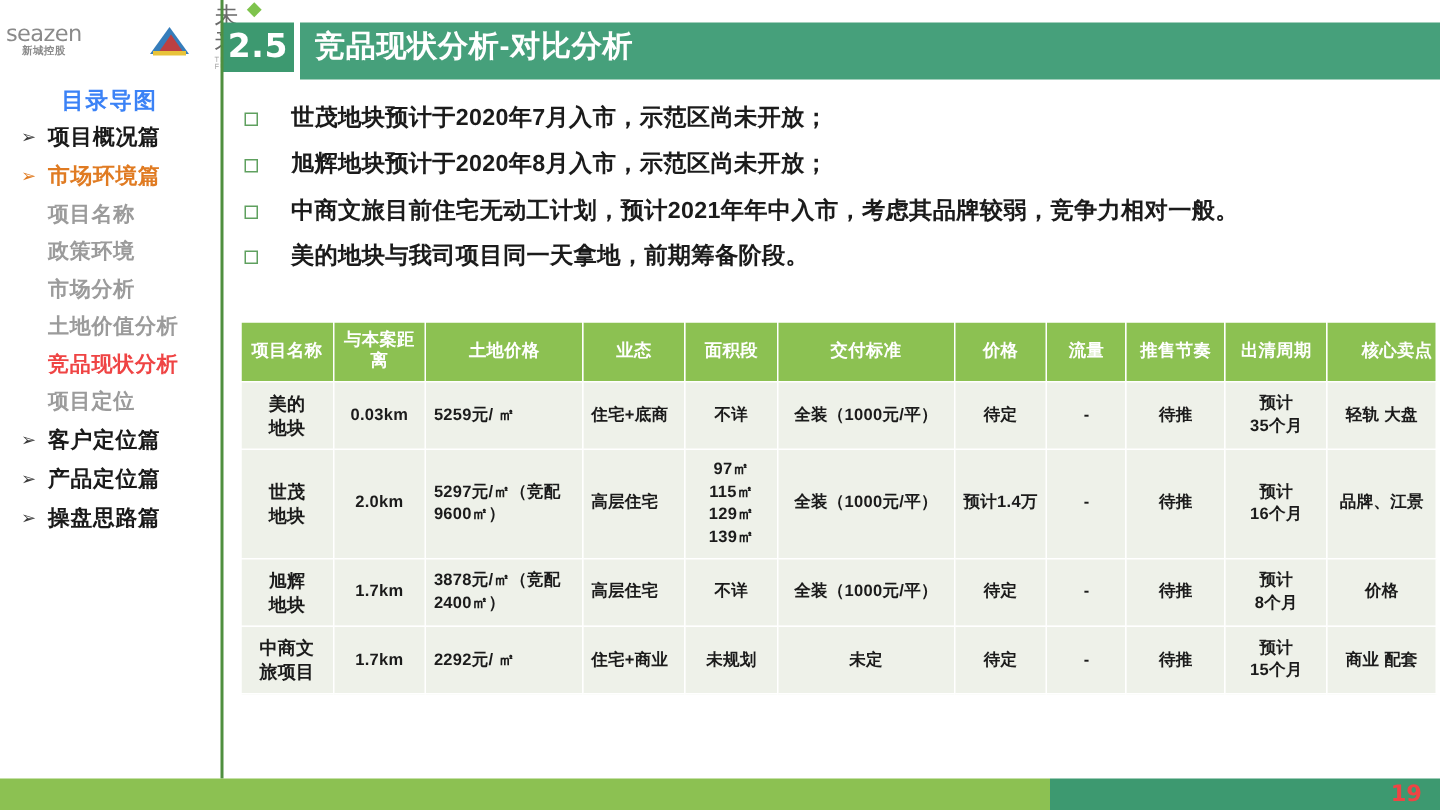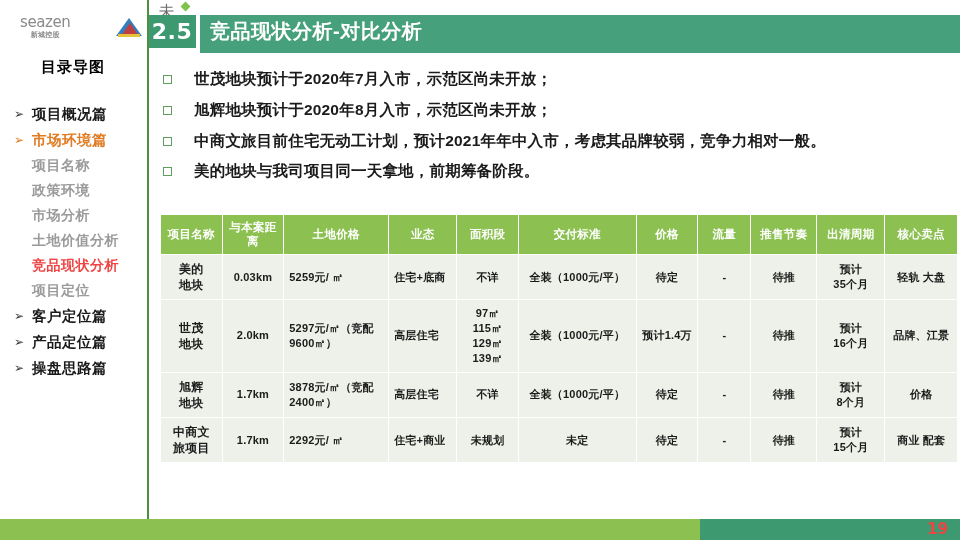--- a/index.html
+++ b/index.html
@@ -7,21 +7,21 @@
     width:960px;height:540px;
     background:#ffffff;
     font-family:"Liberation Sans","DejaVu Sans",sans-serif;
     overflow:hidden;position:relative;
   }
   #slide{position:absolute;inset:0;width:960px;height:540px;}
 
   
   .logo-strip{
     position:absolute;left:0;top:4px;width:168px;height:44px;
-    display:flex;align-items:center;gap:16px;padding-left:20px;box-sizing:border-box;
+    display:flex;align-items:center;gap:16px;padding-left:4px;box-sizing:border-box;
   }
   .logo-seazen{display:flex;flex-direction:column;align-items:center;line-height:1;}
   .logo-seazen .en{
     font-size:15px;letter-spacing:-.4px;color:#8a8a8a;font-weight:400;
     font-family:"DejaVu Sans",sans-serif;
   }
   .logo-seazen .cn{font-size:7px;color:#8a8a8a;letter-spacing:.3px;margin-top:1px;font-weight:700;}
   .logo-sep{width:1px;height:26px;background:#d2d2d2;margin:0 6px;}
   .logo-mark{width:30px;height:24px;position:relative;}
   .logo-mark .tri{
@@ -58,22 +58,22 @@
     position:absolute;left:10px;top:0;height:33px;line-height:33px;
     font-size:20px;font-weight:700;letter-spacing:.5px;white-space:nowrap;
   }
 
   
   .vline{position:absolute;left:147px;top:0;width:2px;height:519px;background:#4f8f3f;}
 
   
   .sidebar{position:absolute;left:0;top:58px;width:146px;}
   .side-title{
-    text-align:center;font-size:15px;font-weight:700;color:#000000;
-    letter-spacing:1px;margin-bottom:24px;
+    text-align:center;font-size:15px;font-weight:700;color:#3b82f6;
+    letter-spacing:1px;margin-bottom:1px;
   }
   .side-item{
     display:flex;align-items:center;gap:7px;padding-left:14px;height:26px;
     font-size:14.5px;font-weight:700;color:#1a1a1a;letter-spacing:.5px;
   }
   .side-item .arw{
     font-size:12px;line-height:1;color:#3a3a3a;width:11px;flex:none;
     font-family:"DejaVu Sans",sans-serif;
   }
   .side-item.active{color:#e07b22;}
@@ -223,21 +223,21 @@
           <th style="width: 52px;">项目名称</th>
           <th style="width: 52px;">与本案距离</th>
           <th style="width: 92px;">土地价格</th>
           <th style="width: 58px;">业态</th>
           <th style="width: 52px;">面积段</th>
           <th style="width: 104px;">交付标准</th>
           <th style="width: 52px;">价格</th>
           <th style="width: 44px;">流量</th>
           <th style="width: 56px;">推售节奏</th>
           <th style="width: 58px;">出清周期</th>
-          <th style="width: 62px;">核心卖点</th>
+          <th style="width: 62px; text-align: right;">核心卖点</th>
         </tr>
       </thead>
     <tbody id="tbl-body">
         <tr>
           <td class="nm"><span class="ml">美的
 地块</span></td>
           <td><span class="ml">0.03km</span></td>
           <td class="lft"><span class="ml">5259元/ ㎡</span></td>
           <td class="lft"><span class="ml">住宅+底商</span></td>
           <td><span class="ml">不详</span></td>

